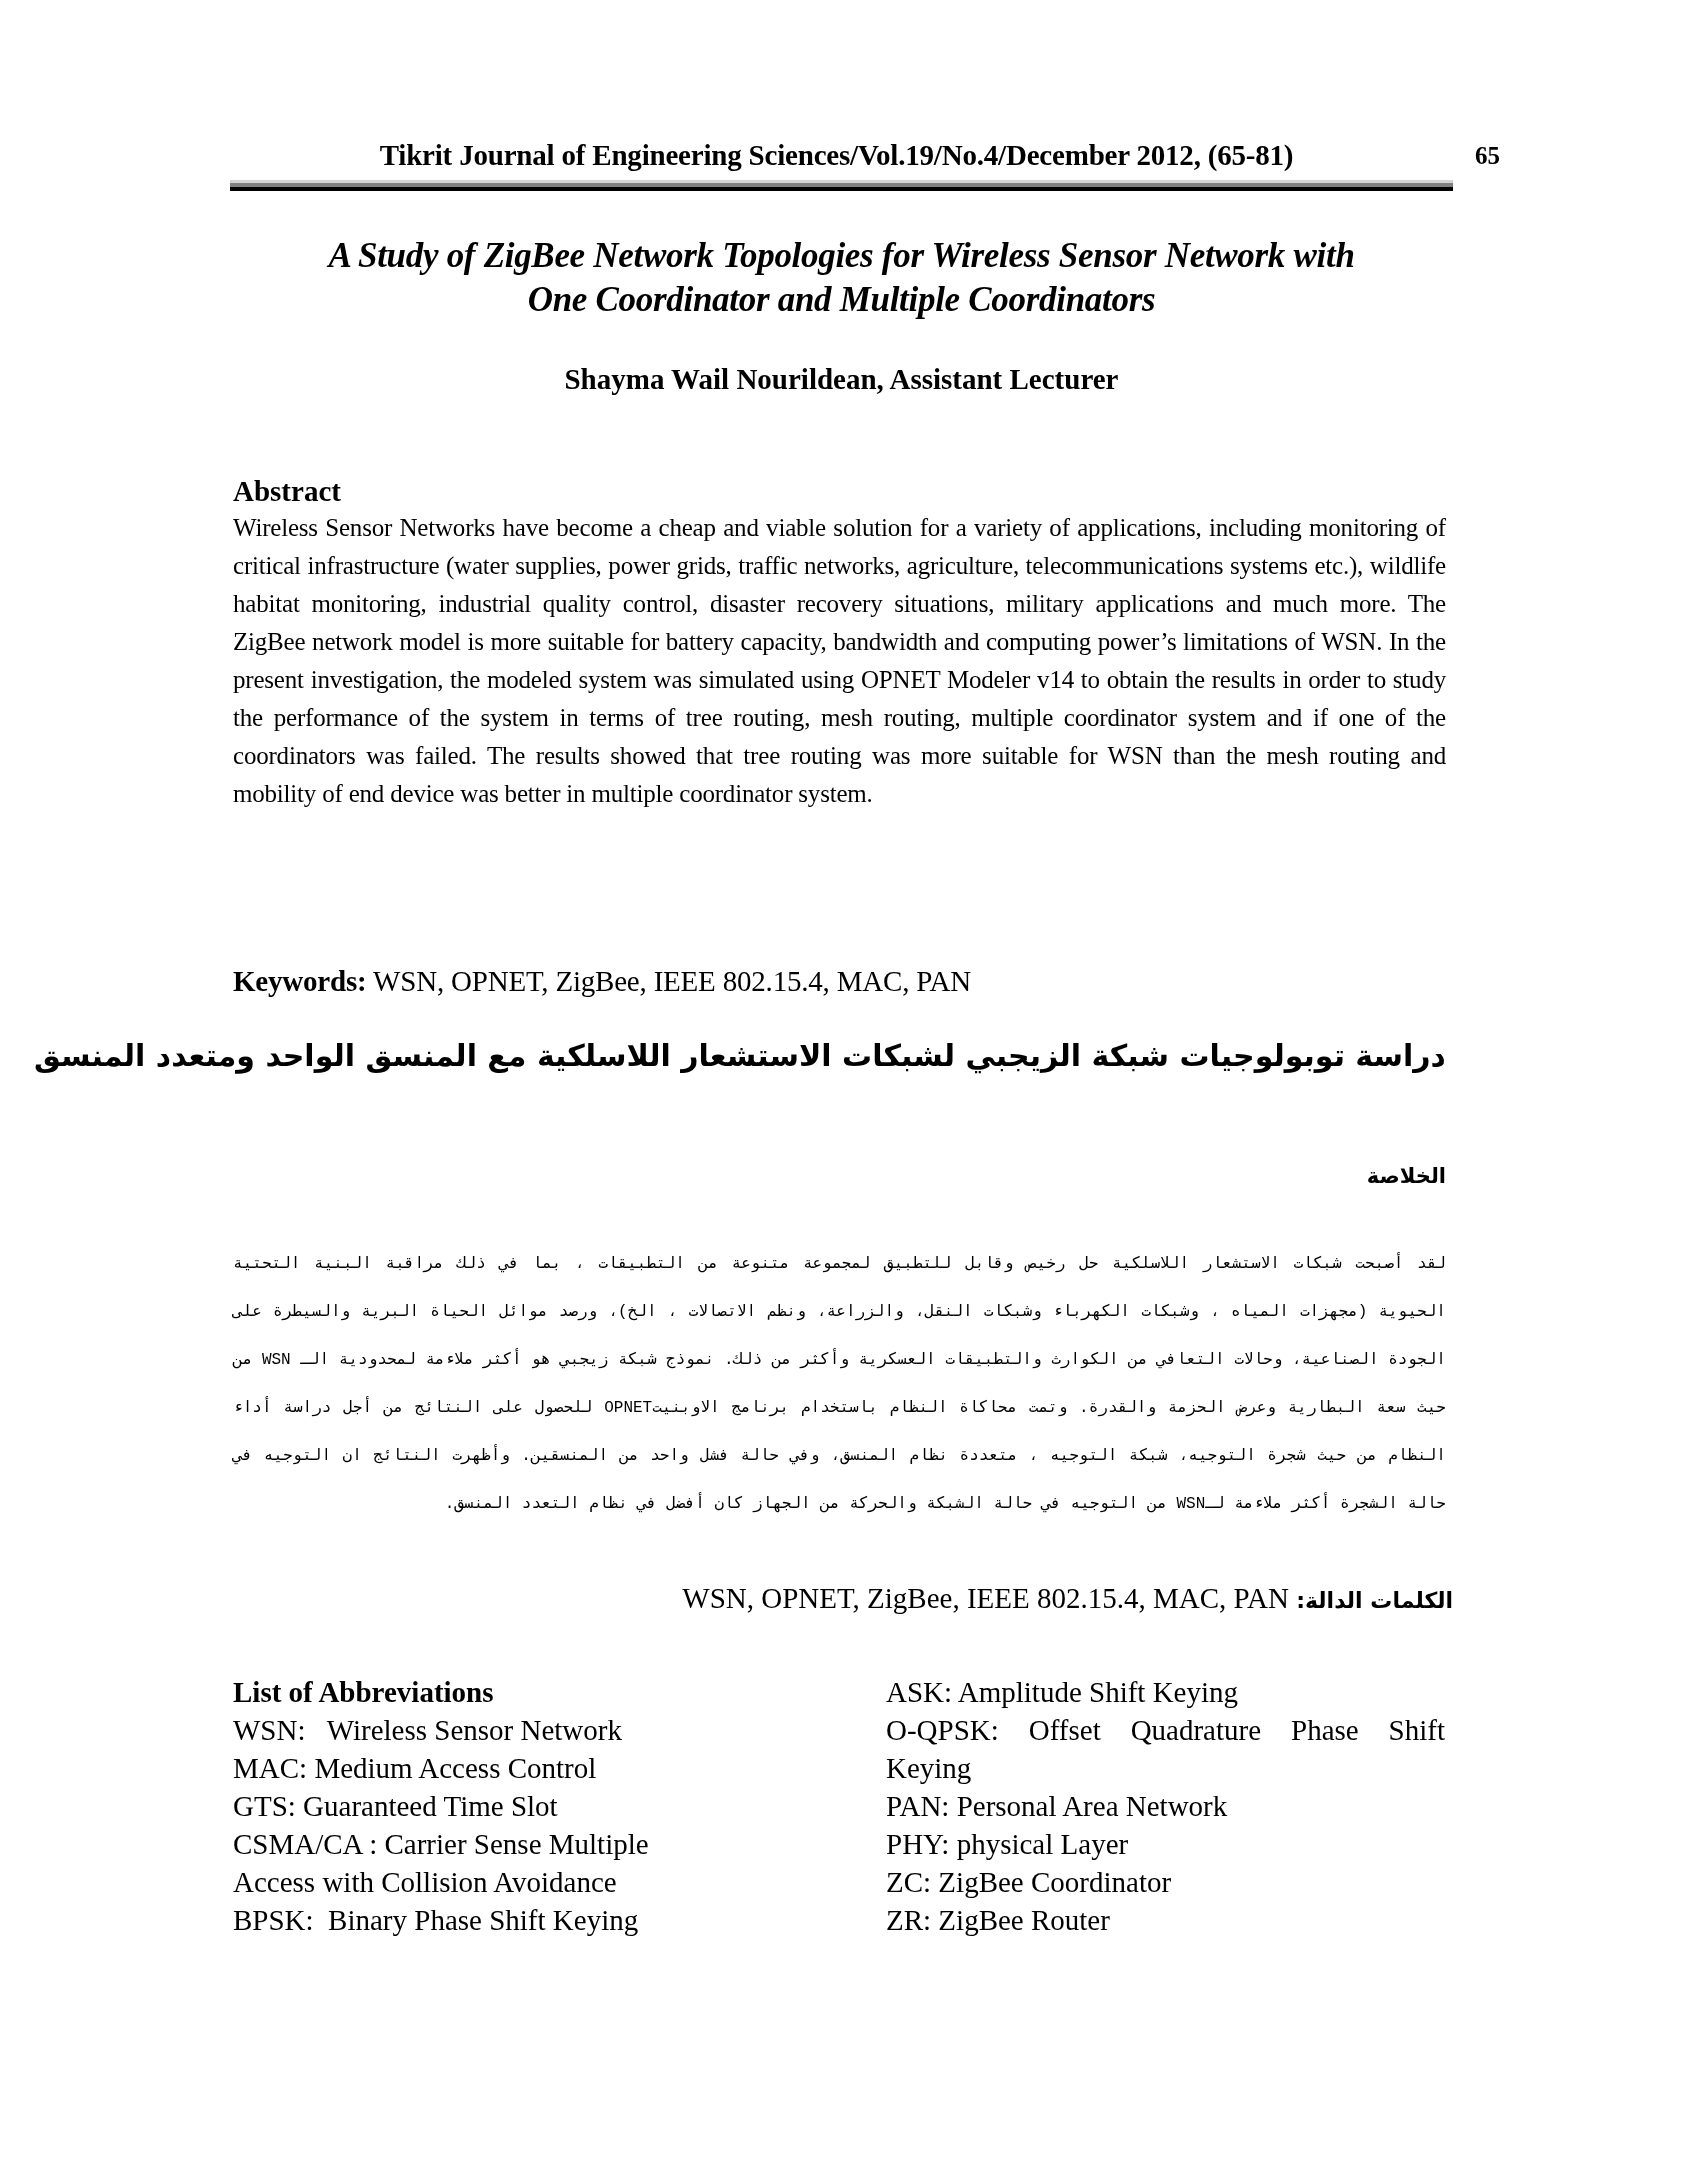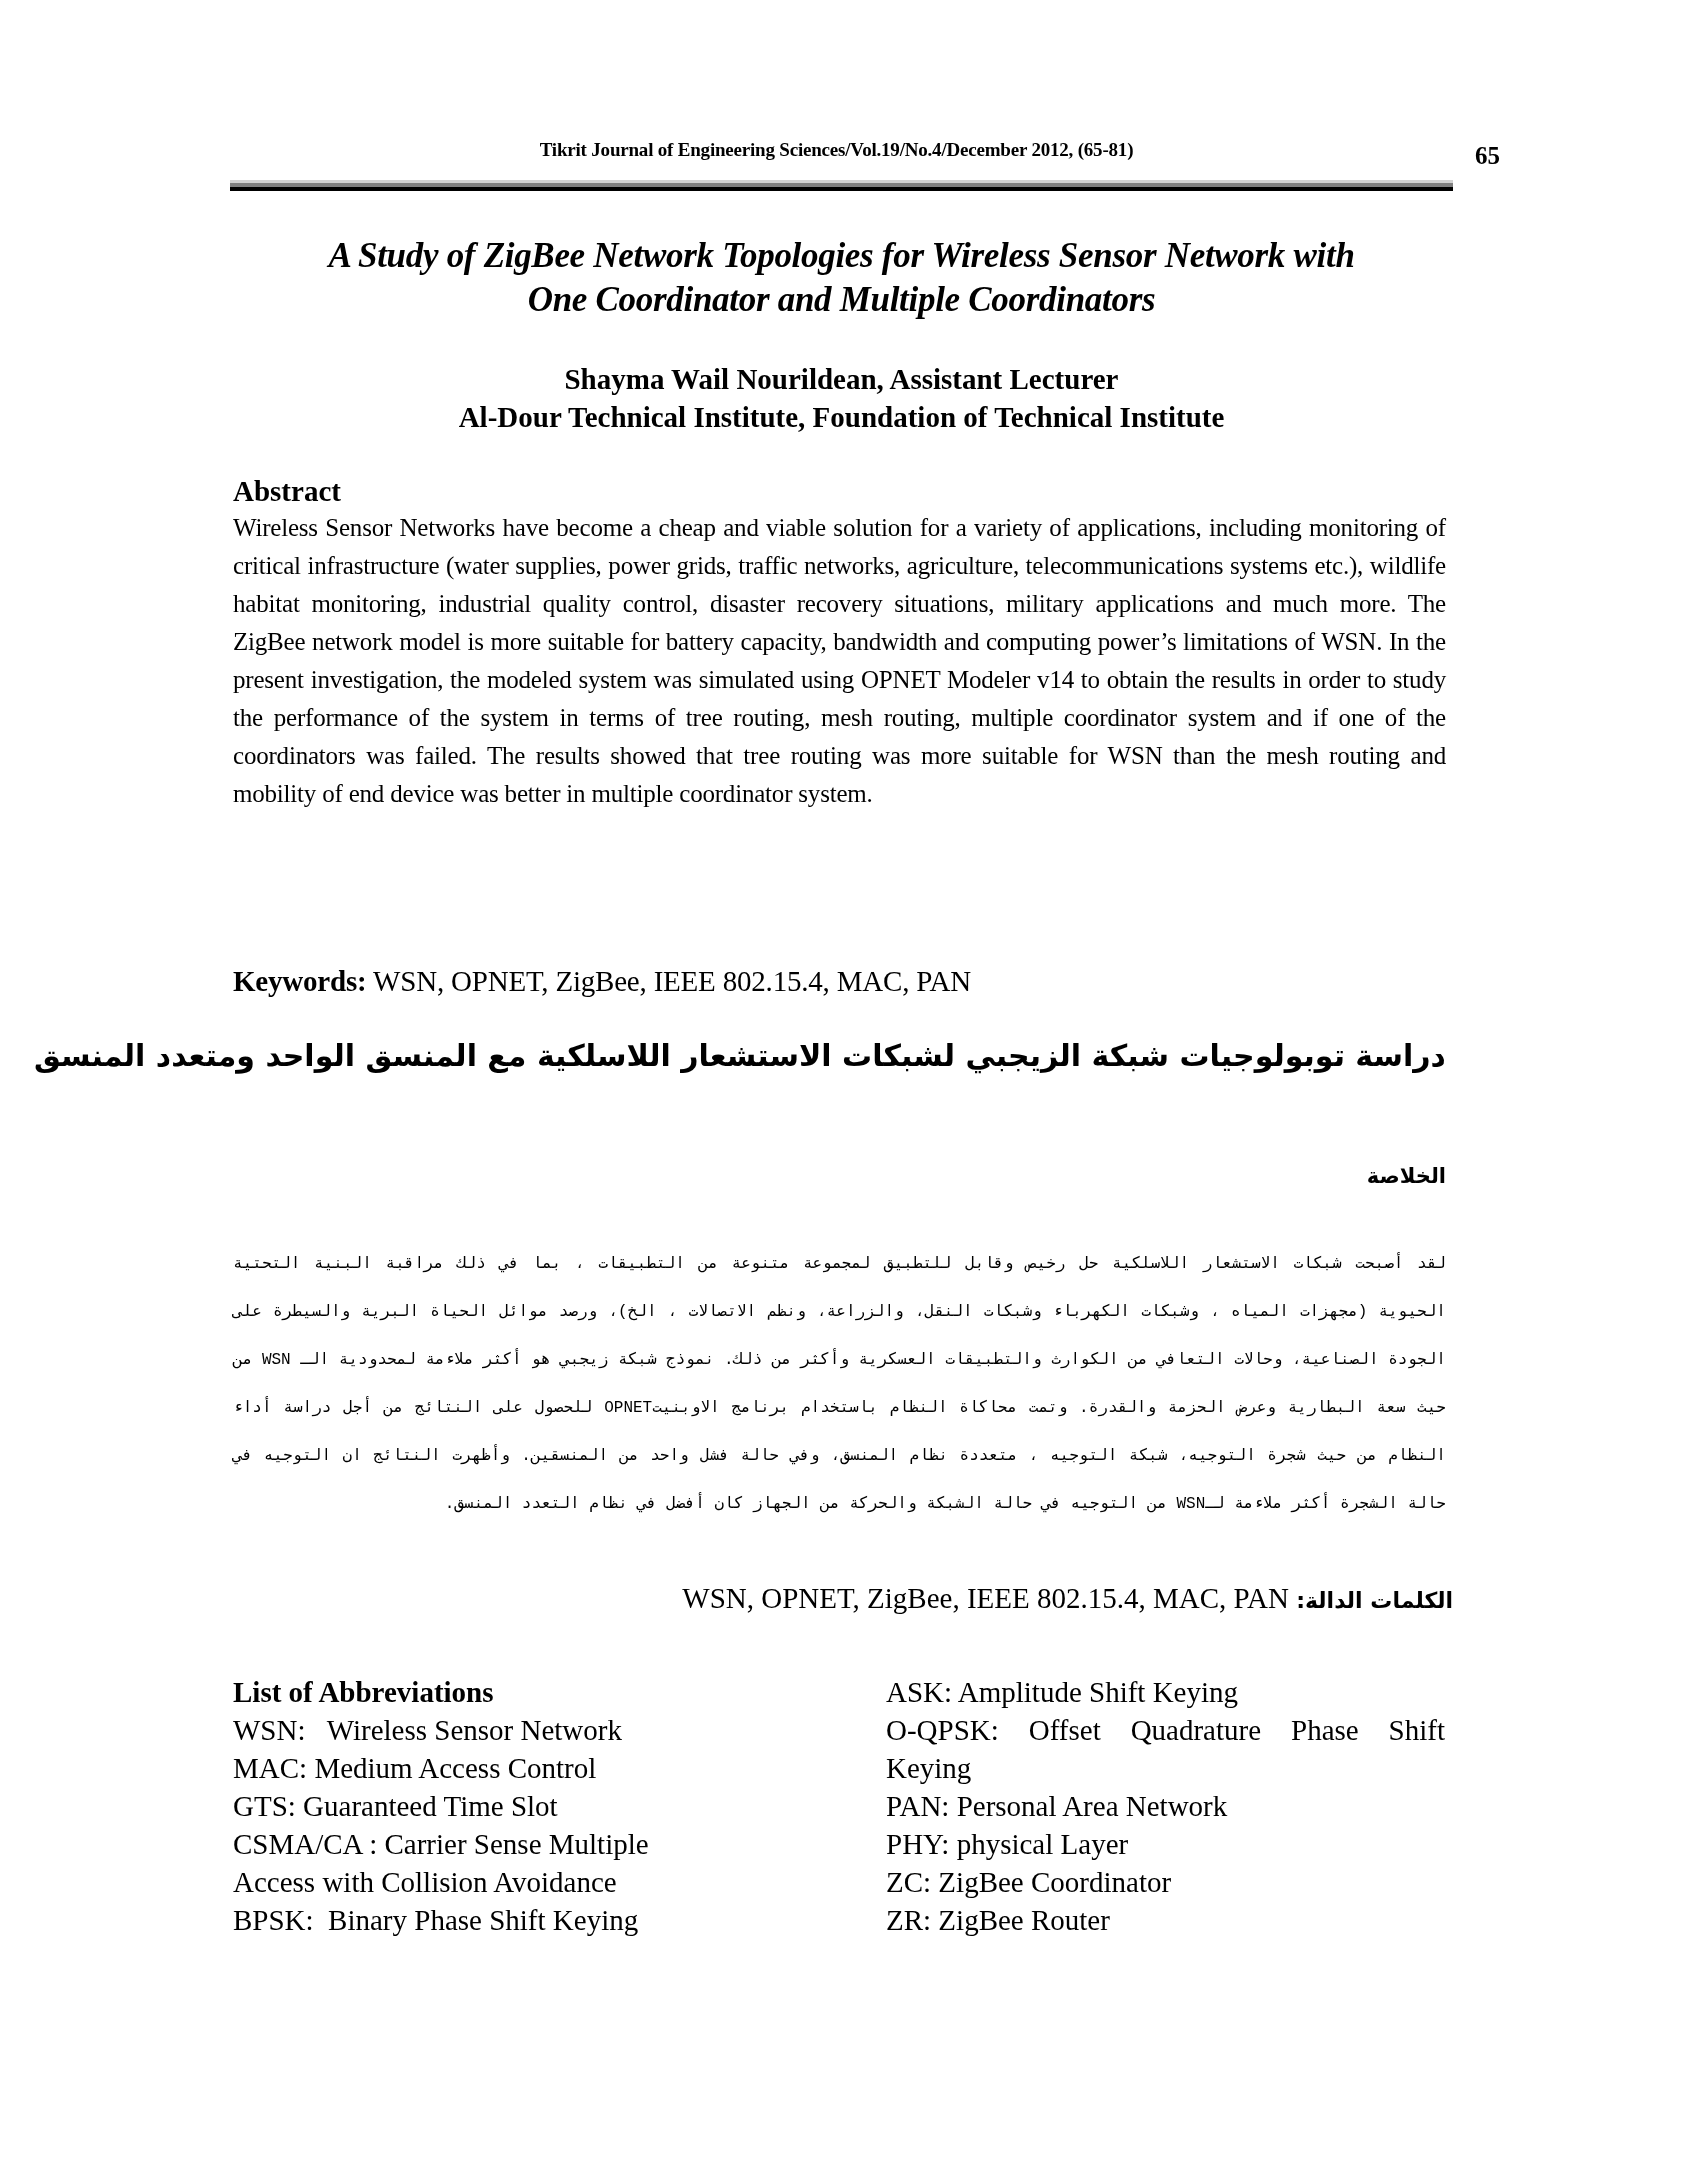--- a/index.html
+++ b/index.html
@@ -3,21 +3,21 @@
   <meta charset="utf-8">
   <style>
     html, body { margin: 0; padding: 0; background: #ffffff; }
     body {
       width: 1683px; height: 2178px; position: relative; overflow: hidden;
       font-family: "Liberation Serif", "DejaVu Serif", serif; color: #000;
     }
     .abs { position: absolute; }
     #running-head {
       left: 307px; top: 139px; width: 1059px; text-align: center;
-      font-weight: bold; font-size: 19px; white-space: nowrap; letter-spacing: -0.2px;
+      font-weight: bold; font-size: 29px; white-space: nowrap; letter-spacing: -0.2px;
     }
     #page-number {
       left: 1475px; top: 142px; font-weight: bold; font-size: 25px;
     }
     #header-rule {
       left: 230px; top: 180px; width: 1223px; height: 11px;
     }
     #header-rule .r1 { height: 3px; background: #d2d2d2; }
     #header-rule .r2 { height: 4px; background: #808080; }
     #header-rule .r3 { height: 4px; background: #000; }
@@ -84,21 +84,20 @@
   <div class="r3"></div>
 </div>
 
 <div id="title" class="abs">
   <div>A Study of ZigBee Network Topologies for Wireless Sensor Network with</div>
   <div>One Coordinator and Multiple Coordinators</div>
 </div>
 
 <div id="author-block" class="abs">
   <div>Shayma Wail Nourildean, Assistant Lecturer</div>
-  <div>Al-Dour Technical Institute, Foundation of Technical Institute</div>
 </div>
 
 <div id="abstract-heading" class="abs">Abstract</div>
 <div id="abstract-body" class="abs">Wireless Sensor Networks have become a cheap and viable solution for a variety of applications, including monitoring of critical infrastructure (water supplies, power grids, traffic networks, agriculture, telecommunications systems etc.), wildlife habitat monitoring, industrial quality control, disaster recovery situations, military applications and much more. The ZigBee network model is more suitable for battery capacity, bandwidth and computing power’s limitations of WSN. In the present investigation, the modeled system was simulated using OPNET Modeler v14 to obtain the results in order to study the performance of the system in terms of tree routing, mesh routing,  multiple coordinator system and if one of the coordinators was failed. The results showed that tree routing was more suitable for WSN than the mesh routing and mobility of end device was better in multiple coordinator system.</div>
 
 <div id="keywords" class="abs"><b>Keywords:</b><span> WSN, OPNET, ZigBee, IEEE 802.15.4, MAC, PAN</span></div>
 
 <div id="arabic-title" class="abs">دراسة توبولوجيات شبكة الزيجبي لشبكات الاستشعار اللاسلكية مع المنسق الواحد ومتعدد المنسق</div>
 <div id="arabic-abstract-heading" class="abs">الخلاصة</div>
 <div id="arabic-abstract-body" class="abs">لقد أصبحت شبكات الاستشعار اللاسلكية حل رخيص وقابل للتطبيق لمجموعة متنوعة من التطبيقات ، بما في ذلك مراقبة البنية التحتية الحيوية (مجهزات المياه ، وشبكات الكهرباء وشبكات النقل، والزراعة، ونظم الاتصالات ، الخ)، ورصد موائل الحياة البرية والسيطرة على الجودة الصناعية، وحالات التعافي من الكوارث والتطبيقات العسكرية وأكثر من ذلك. نموذج شبكة زيجبي هو أكثر ملاءمة لمحدودية الـ WSN من حيث سعة البطارية وعرض الحزمة والقدرة. وتمت محاكاة النظام باستخدام برنامج الاوبنيتOPNET للحصول على النتائج من أجل دراسة أداء النظام من حيث شجرة التوجيه، شبكة التوجيه ، متعددة نظام المنسق، وفي حالة فشل واحد من المنسقين. وأظهرت النتائج ان التوجيه في حالة الشجرة أكثر ملاءمة لـWSN من التوجيه في حالة الشبكة والحركة من الجهاز كان أفضل في نظام التعدد المنسق.</div>

